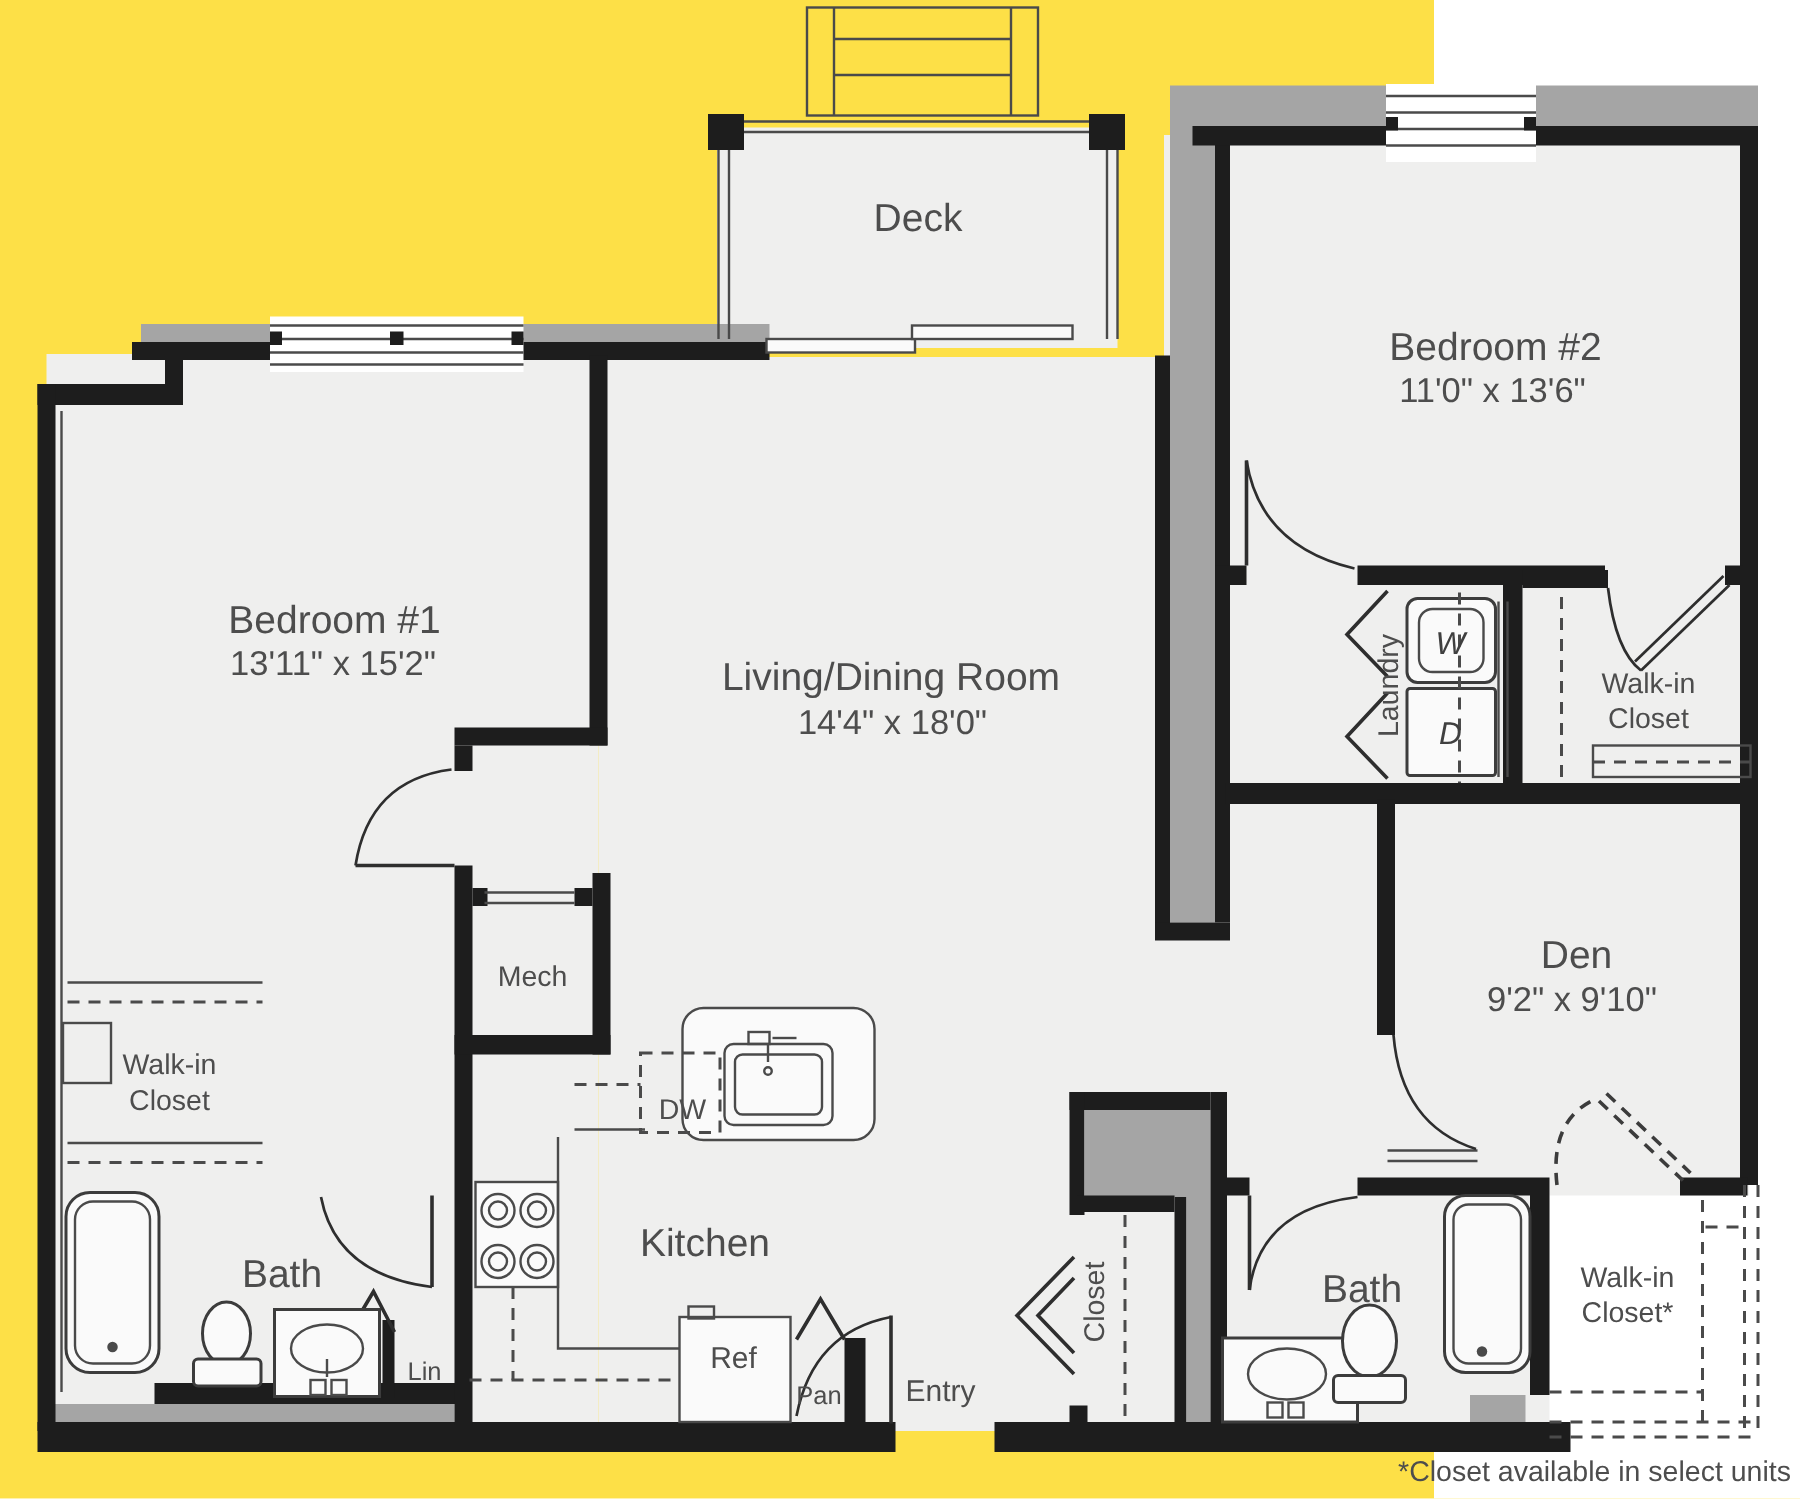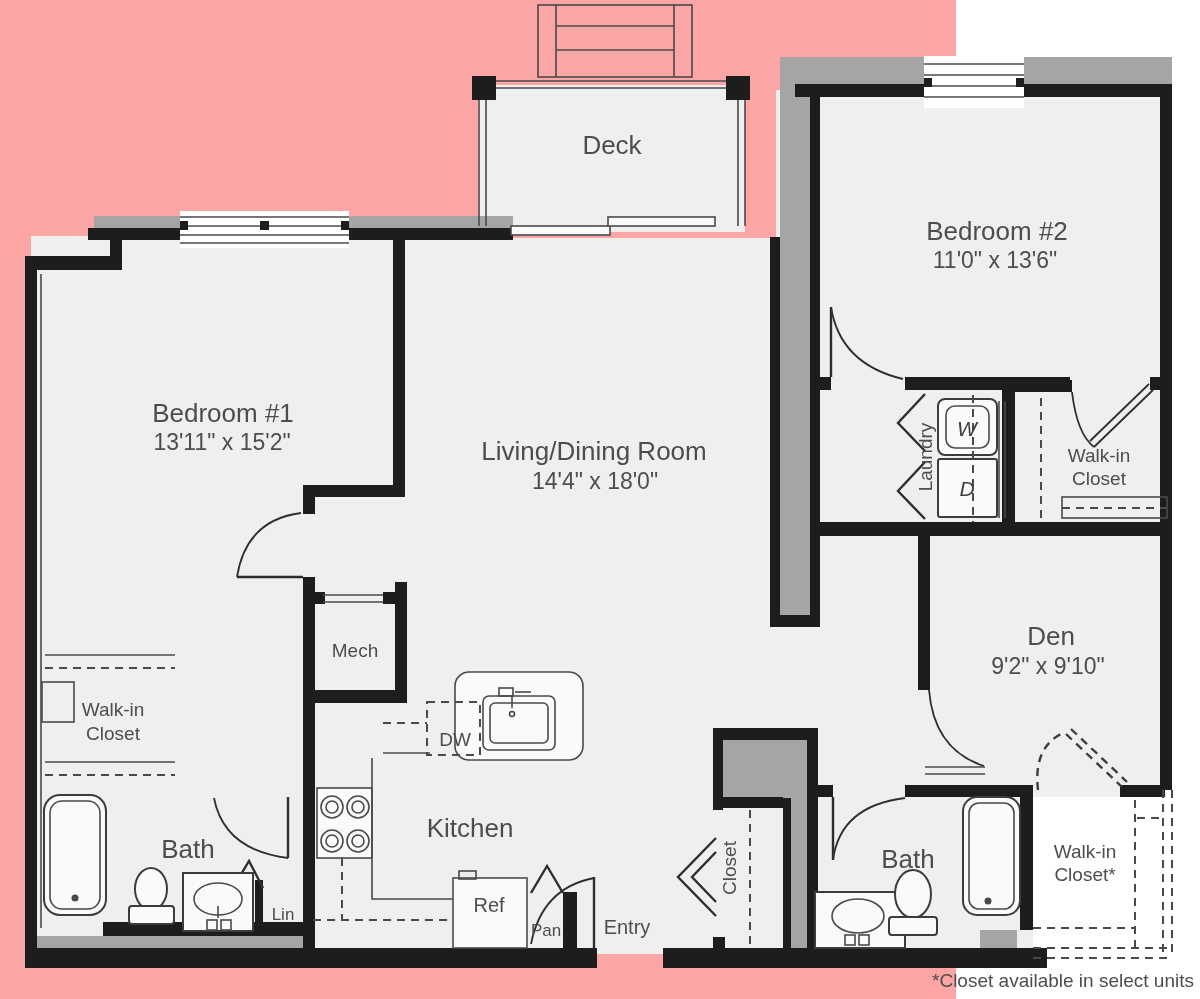--- a/index.html
+++ b/index.html
@@ -1,16 +1,16 @@
 <!DOCTYPE html>
 <html><head>
 <meta charset="utf-8">
 <style>
   html,body{margin:0;padding:0;background:#ffffff;}
-  .page{width:956px;height:999px;position:relative;background:#fca5a5;font-family:"Liberation Sans",sans-serif;}
+  .page{width:956px;height:999px;position:relative;background:#fde047;font-family:"Liberation Sans",sans-serif;}
   svg{display:block;}
   .wall{fill:#1d1d1d;}
   .gray{fill:#a5a5a5;}
   .floor{fill:#efefee;}
   .white{fill:#ffffff;}
   .thin15{stroke:#4a4a4a;stroke-width:1.6;fill:none;}
   .fix{stroke:#3c3c3c;stroke-width:2;fill:#fafafa;}
   .fixt{stroke:#4a4a4a;stroke-width:1.6;fill:#fafafa;}
   .door{stroke:#2e2e2e;stroke-width:2.4;fill:none;}
   .arc{stroke:#2e2e2e;stroke-width:1.8;fill:none;}

